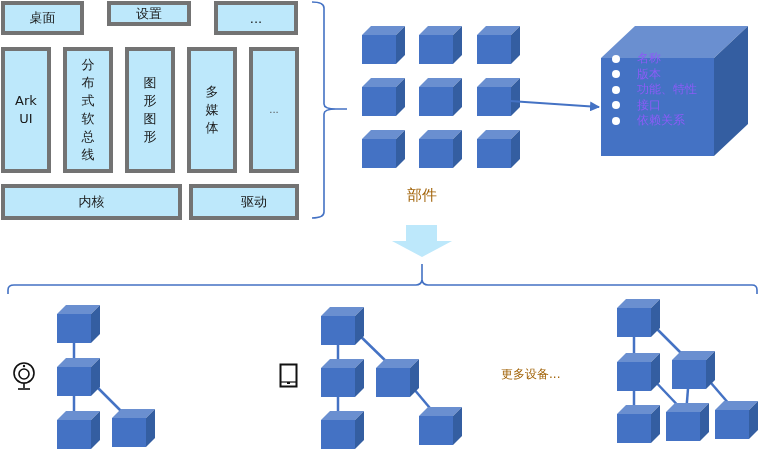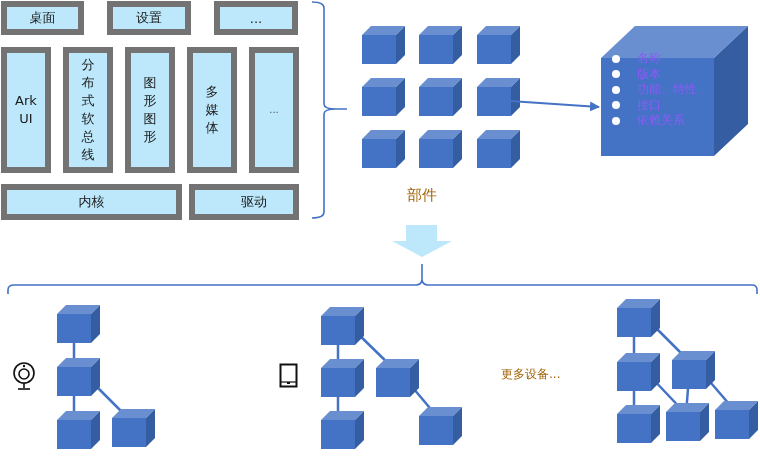--- a/index.html
+++ b/index.html
@@ -1,36 +1,36 @@
 <!DOCTYPE html>
 <html><head>
 <meta charset="utf-8">
 <style>
   html, body { margin: 0; padding: 0; background: #ffffff; }
   body { width: 760px; height: 459px; position: relative; overflow: hidden;
          font-family: "DejaVu Sans", "Liberation Sans", sans-serif; }
   .box { position: absolute; box-sizing: border-box; background: #bde8fb;
-         border: 6px solid #737373; color: #1a1a1a; font-size: 13px;
+         border: 4px solid #737373; color: #1a1a1a; font-size: 13px;
          display: flex; align-items: center; justify-content: center; text-align: center; }
   .vert { flex-direction: column; line-height: 18px; font-size: 13px; }
   .vert span { display: block; }
   svg#art { position: absolute; left: 0; top: 0; }
   .lbl { position: absolute; color: #a16207; }
   .attr-list { position: absolute; left: 610px; top: 51px; color: #8b5cf6; font-size: 12px; line-height: 15px; }
   .attr-item { display: flex; align-items: center; height: 15.5px; }
   .attr-item .dot { width: 8px; height: 8px; border-radius: 50%; background: #ffffff; margin-right: 17px; margin-left: 2px; }
   .icon { position: absolute; }
 </style>
 </head>
 <body>
 
 <div class="box" style="left:1px;top:1px;width:83px;height:34px;">
     <span>桌面</span>
   </div>
-<div class="box" style="left:107px;top:1px;width:84px;height:34px;">
+<div class="box" style="left:107px;top:1px;width:84px;height:25px;">
     <span>设置</span>
   </div>
 <div class="box" style="left:214px;top:1px;width:84px;height:34px;">
     <span>...</span>
   </div>
 
 <div class="box vert" style="left:1px;top:47px;width:50px;height:126px;">
   <span>Ark</span>
   <span>UI</span>
 </div>

